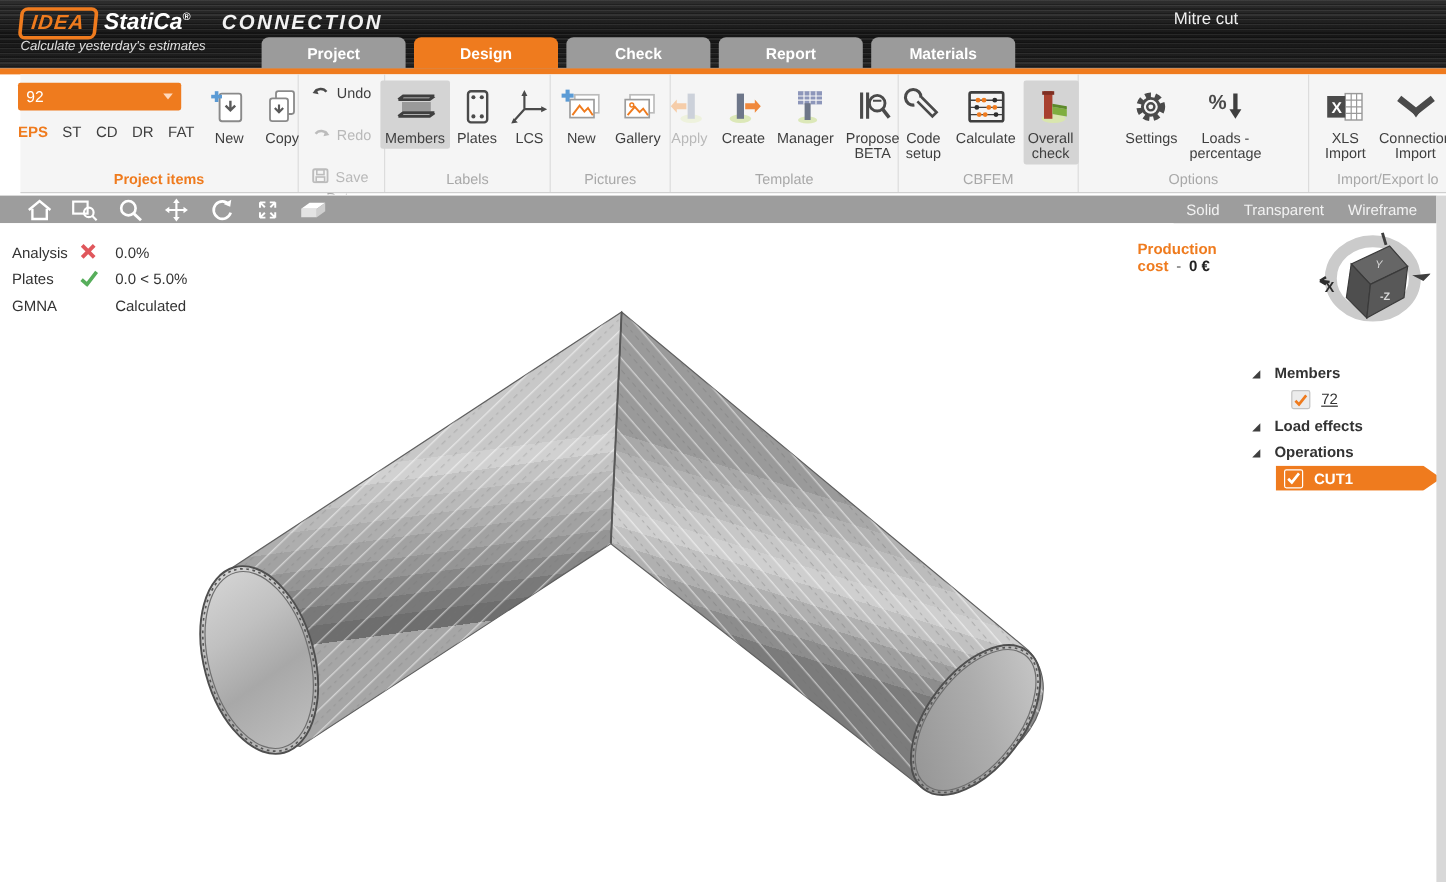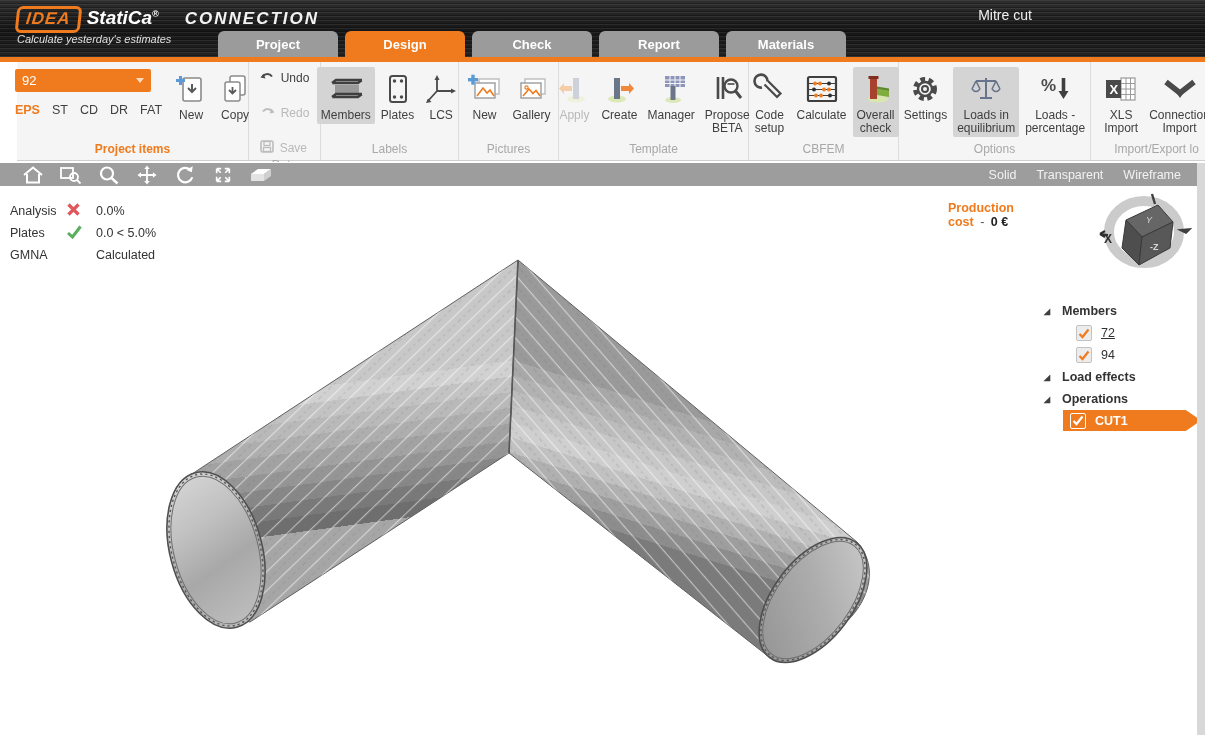--- a/index.html
+++ b/index.html
@@ -345,32 +345,20 @@
       <div class="rcontent">
         <div class="rbtn">
           <span class="ricon">
             <svg width="34" height="34" viewBox="0 0 34 34">
                 <circle cx="17" cy="17" r="9.5" fill="none" stroke="#4a4a4a" stroke-width="5" stroke-dasharray="4.6 3.4"></circle>
                 <circle cx="17" cy="17" r="7" fill="none" stroke="#4a4a4a" stroke-width="2.4"></circle>
                 <circle cx="17" cy="17" r="3" fill="none" stroke="#4a4a4a" stroke-width="2"></circle>
               </svg>
           </span>
           <span class="rlbl">Settings</span>
-        </div>
-        <div class="rbtn selected">
-          <span class="ricon">
-            <svg width="36" height="34" viewBox="0 0 36 34">
-                <path d="M18 6 v20 M8 9 h20 M12 26 h12" stroke="#68748c" stroke-width="2" fill="none"></path>
-                <path d="M8 9 l-4 8 m4 -8 l4 8 M28 9 l-4 8 m4 -8 l4 8" stroke="#68748c" stroke-width="1.6" fill="none"></path>
-                <path d="M4 17 q4 5 8 0" fill="none" stroke="#68748c" stroke-width="1.6"></path>
-                <path d="M24 17 q4 5 8 0" fill="none" stroke="#68748c" stroke-width="1.6"></path>
-              </svg>
-          </span>
-          <span class="rlbl">Loads in
-equilibrium</span>
         </div>
         <div class="rbtn">
           <span class="ricon">
             <svg width="34" height="34" viewBox="0 0 34 34">
                 <text x="3" y="19" font-size="17" font-weight="bold" fill="#4a4a4a">%</text>
                 <path d="M25.5 6 v16" stroke="#3f3f3f" stroke-width="3.6"></path>
                 <path d="M20.5 19 h10 l-5 8 Z" fill="#3f3f3f"></path>
               </svg>
           </span>
           <span class="rlbl">Loads -
@@ -613,28 +601,20 @@
         <span>Members</span>
       </div>
       <div class="titem">
         <span class="cb">
             <svg width="12" height="11" viewBox="0 0 12 11">
               <path d="M1.5 6 L4.5 9 L10.5 1.5" fill="none" stroke="#ef7b1e" stroke-width="2.2"></path>
             </svg>
           </span>
         <span class="ulink" style="font-weight:normal;">72</span>
       </div>
-      <div class="titem">
-        <span class="cb">
-            <svg width="12" height="11" viewBox="0 0 12 11">
-              <path d="M1.5 6 L4.5 9 L10.5 1.5" fill="none" stroke="#ef7b1e" stroke-width="2.2"></path>
-            </svg>
-          </span>
-        <span>94</span>
-      </div>
       <div class="thead">
         <span class="exp">◢</span>
         <span>Load effects</span>
       </div>
       <div class="thead">
         <span class="exp">◢</span>
         <span>Operations</span>
       </div>
       <div class="cut-row">
         <span class="cb on">

